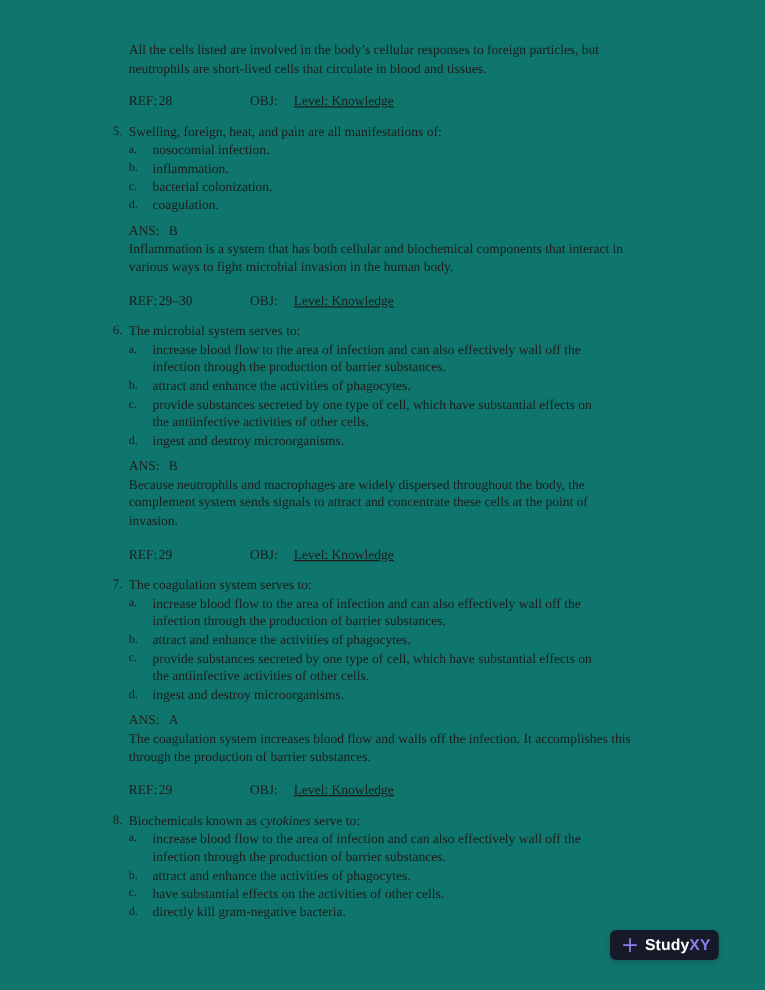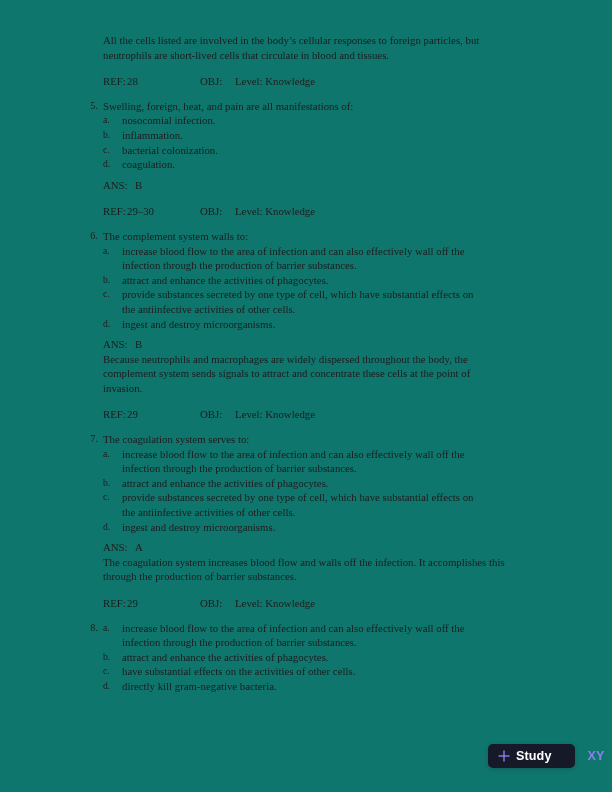--- a/index.html
+++ b/index.html
@@ -15,21 +15,21 @@
     color: #1c1c1c;
     overflow: hidden;
   }
   .content {
     position: absolute;
     top: 33px;
     left: 103px;
     width: 462px;
   }
   .para { white-space: pre-line; }
-  .ref-line { margin-top: 12px; }
+  .ref-line { margin-top: 12px; text-decoration: underline; }
   .ref-label { display: inline-block; width: 24px; }
   .ref-value { display: inline-block; width: 73px; }
   .obj-label { display: inline-block; width: 35px; }
   .question { position: relative; margin-top: 10px; }
   .q-num {
     position: absolute;
     left: -20px;
     width: 15px;
     text-align: right;
     font-size: 10.3px;
@@ -55,21 +55,21 @@
     padding-left: 9px;
     box-sizing: border-box;
     font-family: "Liberation Sans", sans-serif;
     font-weight: bold;
     font-size: 12.6px;
     letter-spacing: 0.1px;
     cursor: pointer;
   }
   .logo-plus { display: flex; align-items: center; margin-right: 5px; }
   .logo-study { color: #ffffff; text-align: center; }
-  .logo-xy { color: #8b7ff0; margin-left: 36px; }
+  .logo-xy { color: #8b7ff0; }
 </style>
 </head>
 <body>
 
 <div class="page">
   <div class="content">
 
     <div class="para">All the cells listed are involved in the body’s cellular responses to foreign particles, but
 neutrophils are short-lived cells that circulate in blood and tissues.</div>
     <div class="ref-line">
@@ -91,28 +91,30 @@
         <span class="opt-letter">c.</span>
         <span class="opt-text">bacterial colonization.</span>
       </div>
       <div class="opt">
         <span class="opt-letter">d.</span>
         <span class="opt-text">coagulation.</span>
       </div>
       <div class="ans-line">
         <span class="ans-label">ANS:</span><span class="ans-value">B</span>
       </div>
+      <div class="rationale">Inflammation is a system that has both cellular and biochemical components that interact in
+various ways to fight microbial invasion in the human body.</div>
       <div class="ref-line">
         <span class="ref-label">REF:</span><span class="ref-value">29–30</span><span class="obj-label">OBJ:</span><span class="obj-value">Level: Knowledge</span>
       </div>
     </div>
 
     <div class="question">
       <span class="q-num">6.</span>
-      <div class="q-text">The complement system walls to:</div>
+      <div class="q-text">The microbial system serves to:</div>
       <div class="opt">
         <span class="opt-letter">a.</span>
         <span class="opt-text">increase blood flow to the area of infection and can also effectively wall off the
 infection through the production of barrier substances.</span>
       </div>
       <div class="opt">
         <span class="opt-letter">b.</span>
         <span class="opt-text">attract and enhance the activities of phagocytes.</span>
       </div>
       <div class="opt">
@@ -161,20 +163,23 @@
       </div>
       <div class="rationale">The coagulation system increases blood flow and walls off the infection. It accomplishes this
 through the production of barrier substances.</div>
       <div class="ref-line">
         <span class="ref-label">REF:</span><span class="ref-value">29</span><span class="obj-label">OBJ:</span><span class="obj-value">Level: Knowledge</span>
       </div>
     </div>
 
     <div class="question">
       <span class="q-num">8.</span>
+      <div class="q-text" style="white-space:normal">
+        <span>Biochemicals known as </span><i>cytokines</i><span> serve to:</span>
+      </div>
       <div class="opt">
         <span class="opt-letter">a.</span>
         <span class="opt-text">increase blood flow to the area of infection and can also effectively wall off the
 infection through the production of barrier substances.</span>
       </div>
       <div class="opt">
         <span class="opt-letter">b.</span>
         <span class="opt-text">attract and enhance the activities of phagocytes.</span>
       </div>
       <div class="opt">

